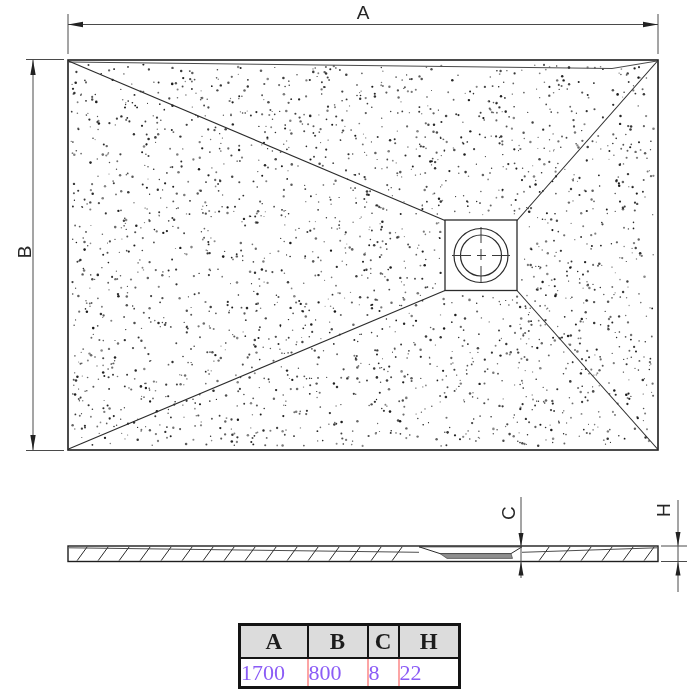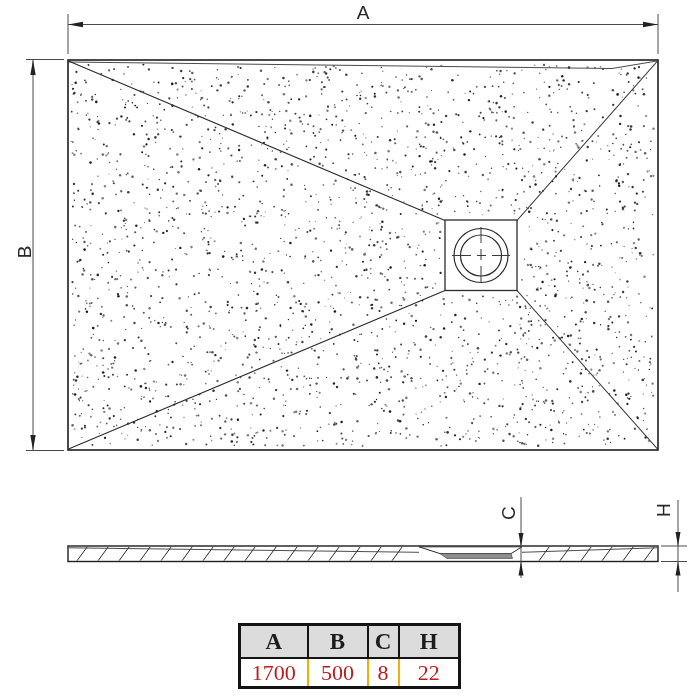--- a/index.html
+++ b/index.html
@@ -31,26 +31,25 @@
     font-weight:bold;
     font-size:23px;
     color:#1c1c1c;
     height:31px;
     padding:0;
     text-align:center;
     vertical-align:middle;
   }
   .dim-table td{
     background:#ffffff;
-    border:2px solid #eab308;
+    border:2px solid #fca5a5;
     font-size:22px;
-    color:#b91c1c;
+    color:#8b5cf6;
     height:27px;
     padding:0;
-    text-align:center;
     vertical-align:middle;
   }
   .c-a{width:68px;} .c-b{width:60px;} .c-c{width:31px;} .c-h{width:61px;}
 </style>
 </head>
 <body>
 
 <div class="canvas">
 
   <svg class="drawing" width="700" height="700" viewBox="0 0 700 700">
@@ -2559,19 +2558,19 @@
       <tr>
         <th>A</th>
         <th>B</th>
         <th>C</th>
         <th>H</th>
       </tr>
     </thead>
     <tbody>
       <tr>
         <td>1700</td>
-        <td>500</td>
+        <td>800</td>
         <td>8</td>
         <td>22</td>
       </tr>
     </tbody>
   </table>
 </div>
 
 </body></html>

